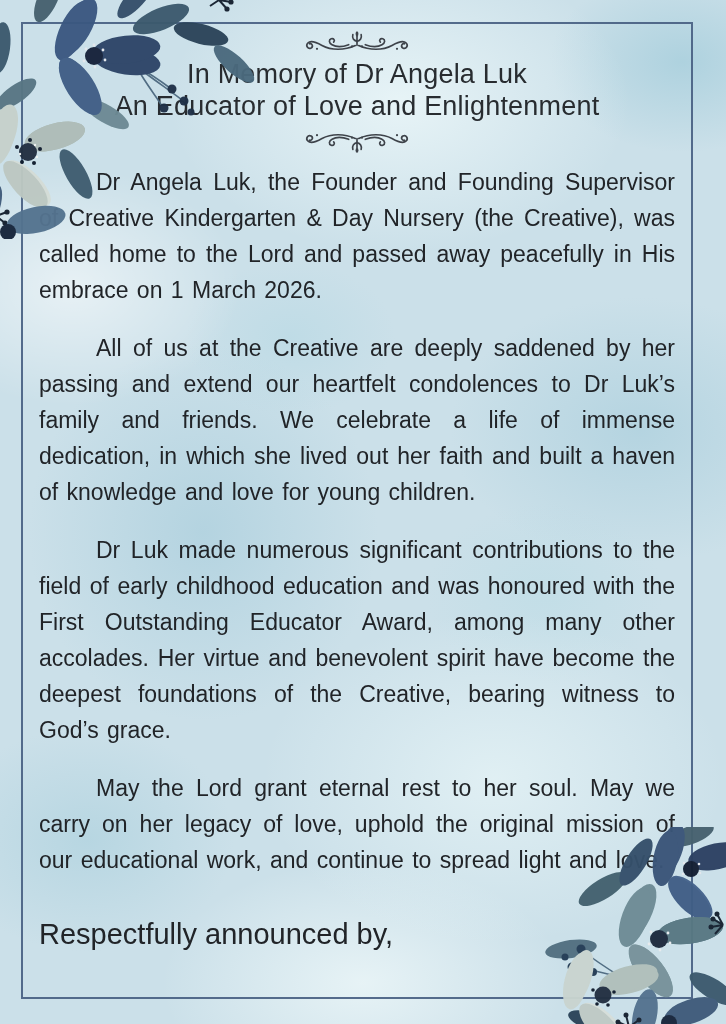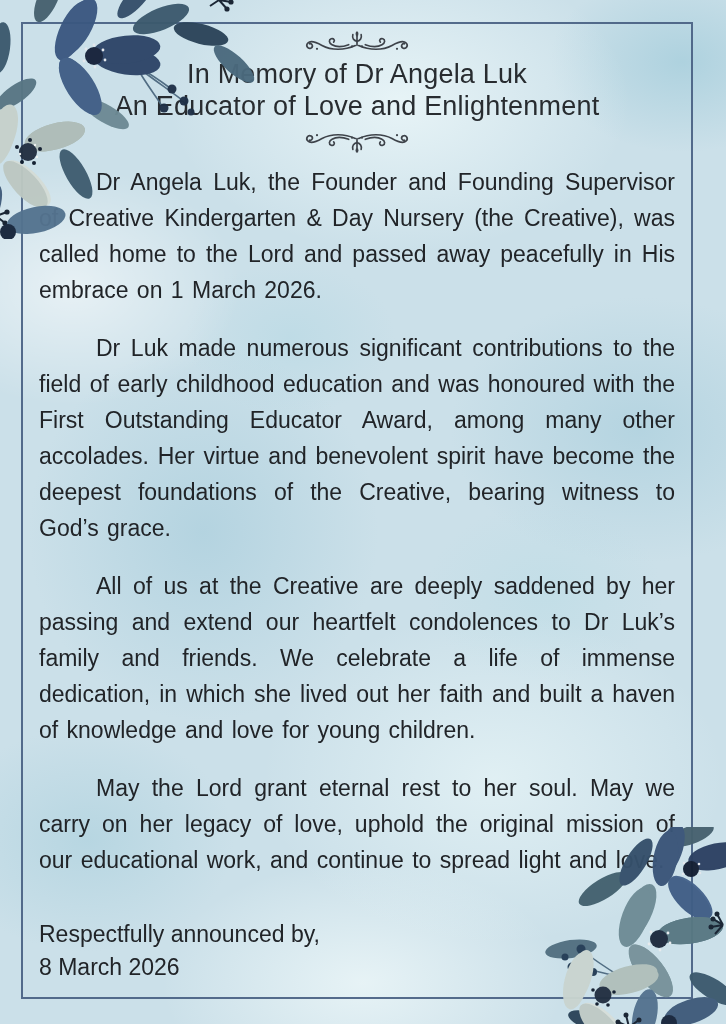--- a/index.html
+++ b/index.html
@@ -37,21 +37,21 @@
     margin:0;
   }
   .title-block{margin:0 0 4px 0;}
   .body-text p{
     margin:0 0 22px 0;
     font-size:23px;line-height:36px;color:#212428;
     text-align:justify;text-indent:57px;word-spacing:2px;
   }
   .body-text p:first-child{margin-top:8px;}
   .signoff{
-    margin-top:40px;font-size:23px;line-height:33px;color:#212428;
+    margin-top:40px;font-size:29px;line-height:33px;color:#212428;
   }
   .signoff div{white-space:nowrap;}
   .corner-art{position:absolute;pointer-events:none;}
   .corner-art.tl{left:-14px;top:-16px;}
   .corner-art.br{right:-10px;bottom:-12px;}
 </style>
 </head>
 <body>
 
 <div class="page">
@@ -91,28 +91,27 @@
         <path d="M65,16 C61,15 59,12 60,8"></path>
         <path d="M65,16 C69,15 71,12 70,8"></path>
         <ellipse cx="65" cy="7" rx="1.7" ry="3" fill="#3e434a" stroke="none"></ellipse>
         <circle cx="59" cy="22" r="1.3" fill="#3e434a" stroke="none"></circle>
         <circle cx="71" cy="22" r="1.3" fill="#3e434a" stroke="none"></circle>
       </svg>
     </div>
 
     <div class="body-text">
       <p>Dr Angela Luk, the Founder and Founding Supervisor of Creative Kindergarten &amp; Day Nursery (the Creative), was called home to the Lord and passed away peacefully in His embrace on 1 March 2026.</p>
+      <p>All of us at the Creative are deeply saddened by her passing and extend our heartfelt condolences to Dr Luk’s family and friends. We celebrate a life of immense dedication, in which she lived out her faith and built a haven of knowledge and love for young children.</p>
       <p>Dr Luk made numerous significant contributions to the field of early childhood education and was honoured with the First Outstanding Educator Award, among many other accolades. Her virtue and benevolent spirit have become the deepest foundations of the Creative, bearing witness to God’s grace.</p>
-      <p>All of us at the Creative are deeply saddened by her passing and extend our heartfelt condolences to Dr Luk’s family and friends. We celebrate a life of immense dedication, in which she lived out her faith and built a haven of knowledge and love for young children.</p>
       <p>May the Lord grant eternal rest to her soul. May we carry on her legacy of love, uphold the original mission of our educational work, and continue to spread light and love.</p>
     </div>
 
     <div class="signoff">
       <div>Respectfully announced by,</div>
-      <div>8 March 2026</div>
     </div>
   </div>
 
   <div class="corner-art tl">
     <svg width="285" height="255" viewBox="0 0 285 255">
       <g opacity="0.97">
 
         <g stroke="none">
           <ellipse cx="175" cy="35" rx="30" ry="11" fill="#3c5a6e" transform="rotate(-22 175 35)"></ellipse>
           <ellipse cx="215" cy="50" rx="28" ry="10" fill="#2c4559" transform="rotate(14 215 50)"></ellipse>

